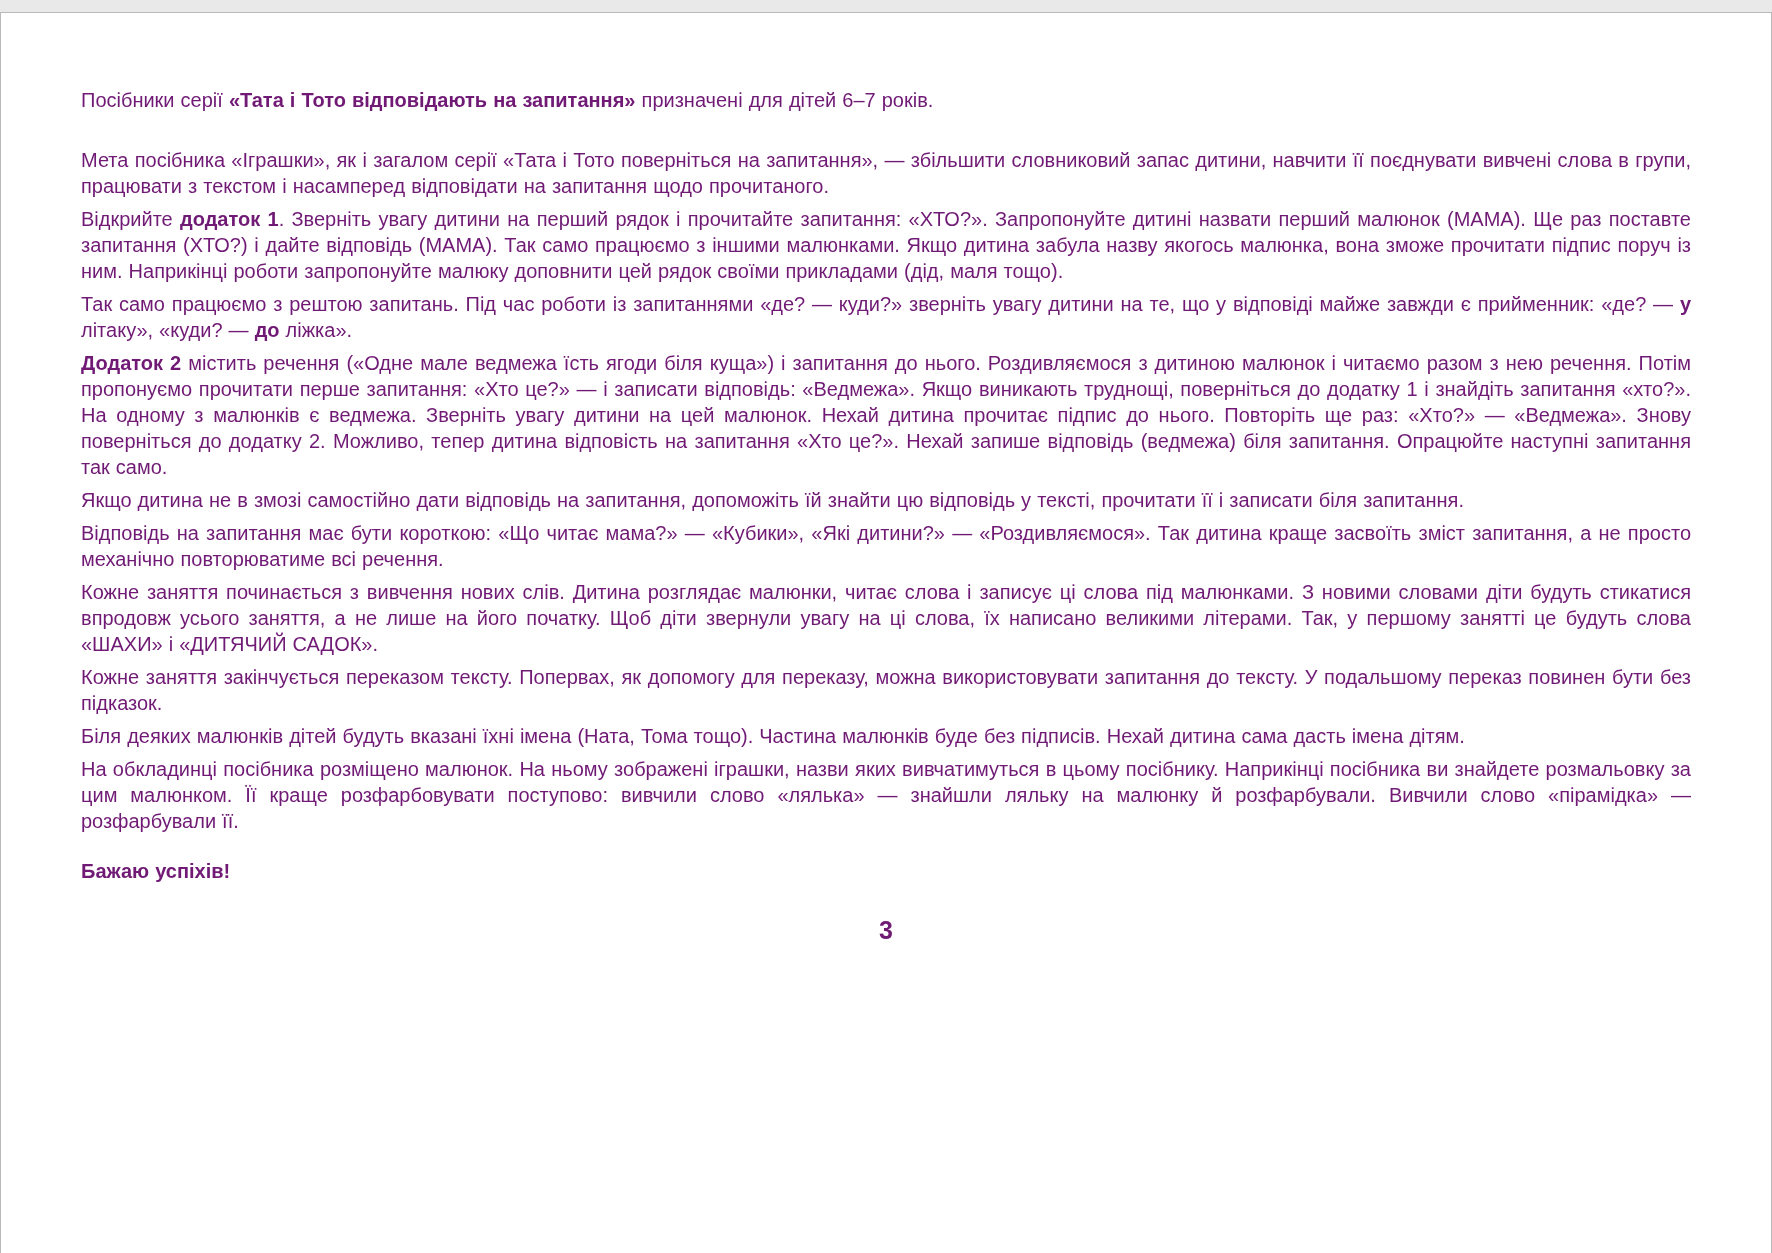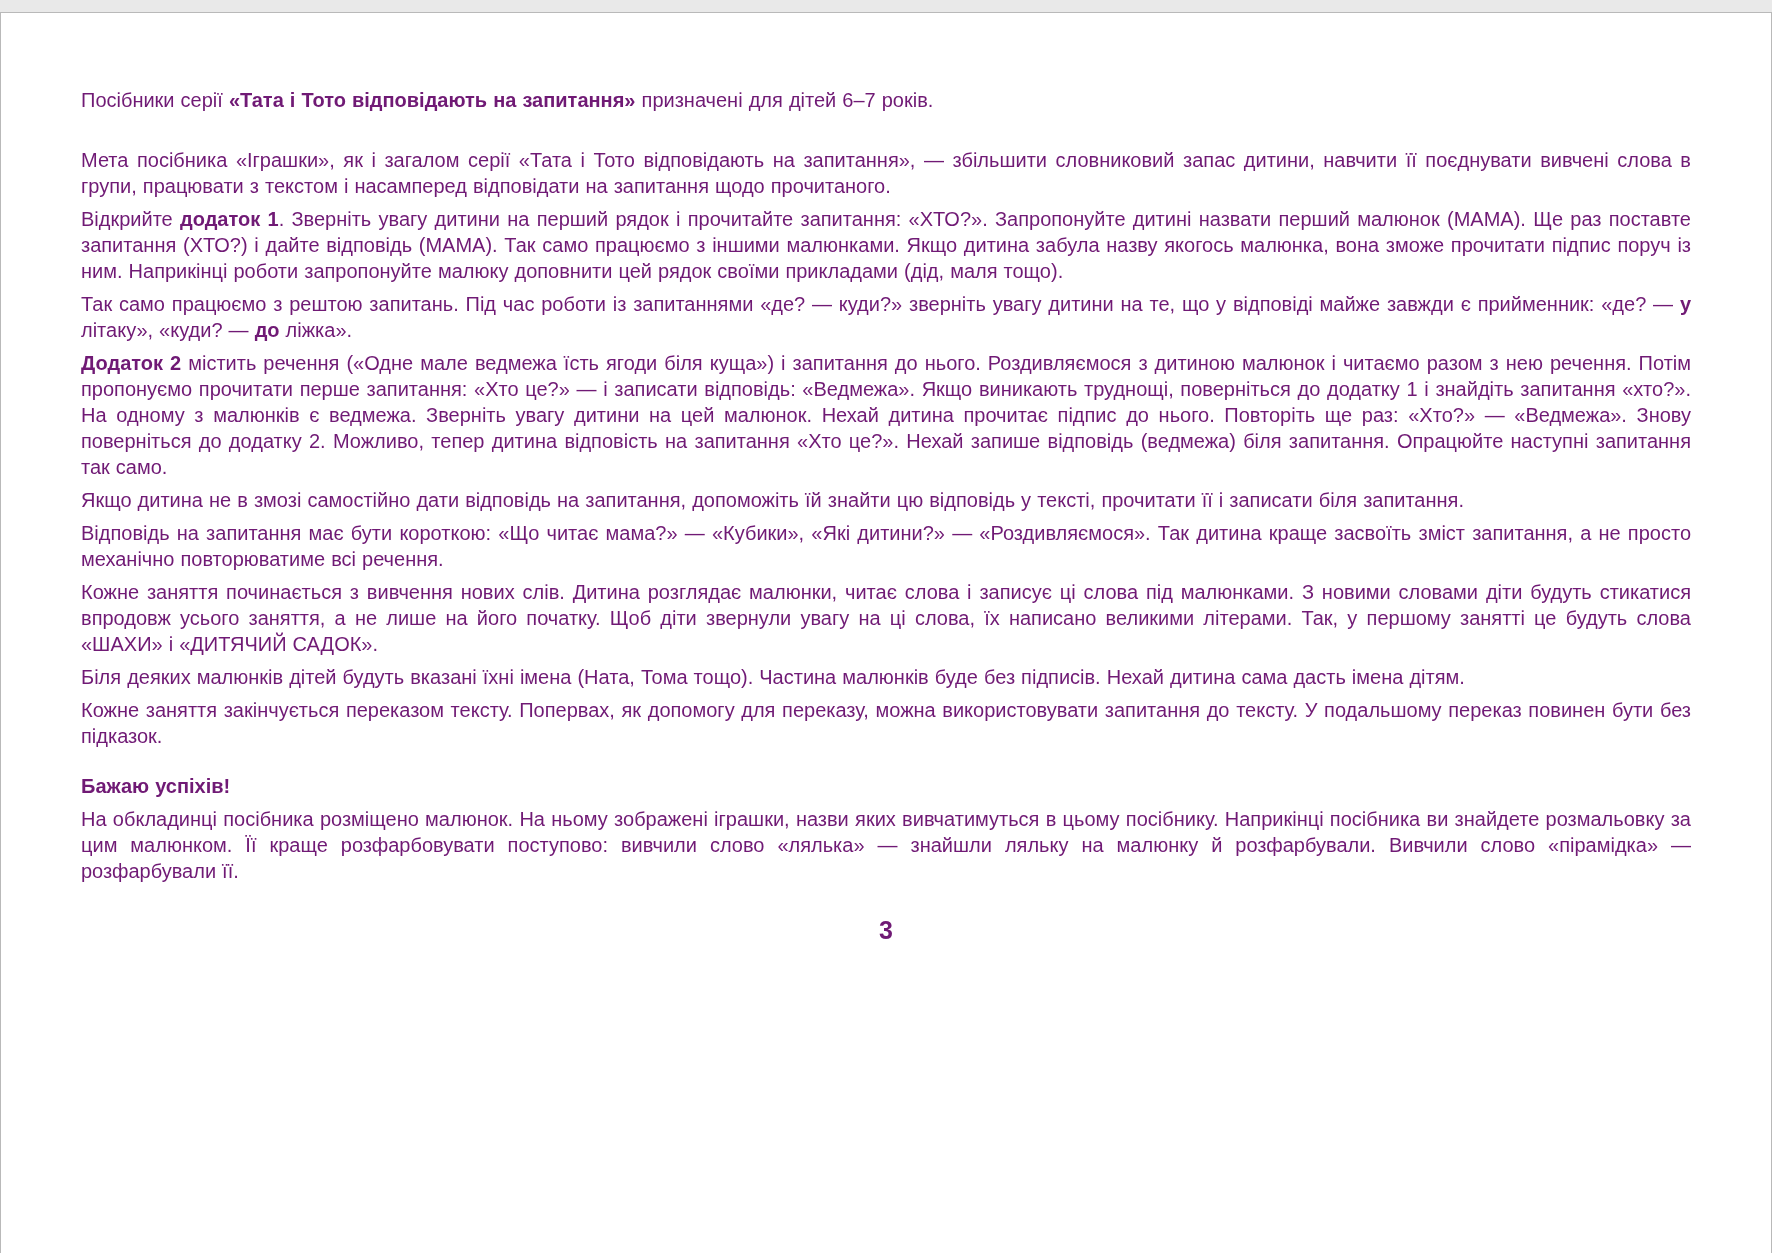--- a/index.html
+++ b/index.html
@@ -40,26 +40,26 @@
     font-size: 25px;
     font-weight: 700;
   }
 </style>
 </head>
 <body>
 
 <div class="page">
   <main class="content">
     <p class="para intro-gap"><span>Посібники серії </span><span class="seg-b">«Тата і Тото відповідають на запитання»</span><span> призначені для дітей 6–7 років.</span></p>
-    <p class="para"><span>Мета посібника «Іграшки», як і загалом серії «Тата і Тото відповідають на запитання», — збільшити словниковий запас дитини, навчити її поєднувати вивчені слова в групи, працювати з текстом і насамперед відповідати на запитання щодо прочитаного.</span></p>
+    <p class="para"><span>Мета посібника «Іграшки», як і загалом серії «Тата і Тото поверніться на запитання», — збільшити словниковий запас дитини, навчити її поєднувати вивчені слова в групи, працювати з текстом і насамперед відповідати на запитання щодо прочитаного.</span></p>
     <p class="para"><span>Відкрийте </span><span class="seg-b">додаток 1</span><span>. Зверніть увагу дитини на перший рядок і прочитайте запитання: «ХТО?». Запропонуйте дитині назвати перший малюнок (МАМА). Ще раз поставте запитання (ХТО?) і дайте відповідь (МАМА). Так само працюємо з іншими малюнками. Якщо дитина забула назву якогось малюнка, вона зможе прочитати підпис поруч із ним. Наприкінці роботи запропонуйте малюку доповнити цей рядок своїми прикладами (дід, маля тощо).</span></p>
     <p class="para"><span>Так само працюємо з рештою запитань. Під час роботи із запитаннями </span><span class="seg-i">«де? — куди?»</span><span> зверніть увагу дитини на те, що у відповіді майже завжди є прийменник: «</span><span class="seg-i">де? — </span><span class="seg-b seg-i">у</span><span class="seg-i"> літаку</span><span>», «</span><span class="seg-i">куди? — </span><span class="seg-b seg-i">до</span><span class="seg-i"> ліжка</span><span>».</span></p>
     <p class="para"><span class="seg-b">Додаток 2</span><span> містить речення («</span><span class="seg-i">Одне мале ведмежа їсть ягоди біля куща</span><span>») і запитання до нього. Роздивляємося з дитиною малюнок і читаємо разом з нею речення. Потім пропонуємо прочитати перше запитання: «</span><span class="seg-i">Хто це?</span><span>» — і записати відповідь: «</span><span class="seg-i">Ведмежа</span><span>». Якщо виникають труднощі, поверніться до додатку 1 і знайдіть запитання «</span><span class="seg-i">хто?</span><span>». На одному з малюнків є ведмежа. Зверніть увагу дитини на цей малюнок. Нехай дитина прочитає підпис до нього. Повторіть ще раз: «</span><span class="seg-i">Хто?</span><span>» — «</span><span class="seg-i">Ведмежа</span><span>». Знову поверніться до додатку 2. Можливо, тепер дитина відповість на запитання «</span><span class="seg-i">Хто це?</span><span>». Нехай запише відповідь (ведмежа) біля запитання. Опрацюйте наступні запитання так само.</span></p>
     <p class="para"><span>Якщо дитина не в змозі самостійно дати відповідь на запитання, допоможіть їй знайти цю відповідь у тексті, прочитати її і записати біля запитання.</span></p>
     <p class="para"><span>Відповідь на запитання має бути короткою: «</span><span class="seg-i">Що читає мама?</span><span>» — «</span><span class="seg-i">Кубики</span><span>», «</span><span class="seg-i">Які дитини?</span><span>» — «</span><span class="seg-i">Роздивляємося</span><span>». Так дитина краще засвоїть зміст запитання, а не просто механічно повторюватиме всі речення.</span></p>
     <p class="para"><span>Кожне заняття починається з вивчення нових слів. Дитина розглядає малюнки, читає слова і записує ці слова під малюнками. З новими словами діти будуть стикатися впродовж усього заняття, а не лише на його початку. Щоб діти звернули увагу на ці слова, їх написано  великими літерами. Так, у першому занятті це будуть слова «ШАХИ» і «ДИТЯЧИЙ САДОК».</span></p>
+    <p class="para"><span>Кожне заняття закінчується переказом тексту. Попервах, як допомогу для переказу, можна використовувати запитання до тексту. У подальшому переказ повинен бути без підказок.</span></p>
     <p class="para"><span>Біля деяких малюнків дітей будуть вказані їхні імена (Ната, Тома тощо). Частина малюнків буде без підписів. Нехай дитина сама дасть імена дітям.</span></p>
-    <p class="para"><span>Кожне заняття закінчується переказом тексту. Попервах, як допомогу для переказу, можна використовувати запитання до тексту. У подальшому переказ повинен бути без підказок.</span></p>
+    <p class="para"><span>На обкладинці посібника розміщено малюнок. На ньому зображені іграшки, назви яких вивчатимуться в цьому посібнику. Наприкінці посібника ви знайдете розмальовку за цим малюнком. Її краще розфарбовувати поступово: вивчили слово «лялька» — знайшли ляльку на малюнку й розфарбували. Вивчили слово «пірамідка» — розфарбували її.</span></p>
     <p class="para closing"><span class="seg-b">Бажаю успіхів!</span></p>
-    <p class="para"><span>На обкладинці посібника розміщено малюнок. На ньому зображені іграшки, назви яких вивчатимуться в цьому посібнику. Наприкінці посібника ви знайдете розмальовку за цим малюнком. Її краще розфарбовувати поступово: вивчили слово «лялька» — знайшли ляльку на малюнку й розфарбували. Вивчили слово «пірамідка» — розфарбували її.</span></p>
     <div class="page-number">3</div>
   </main>
 </div>
 
 </body></html>

